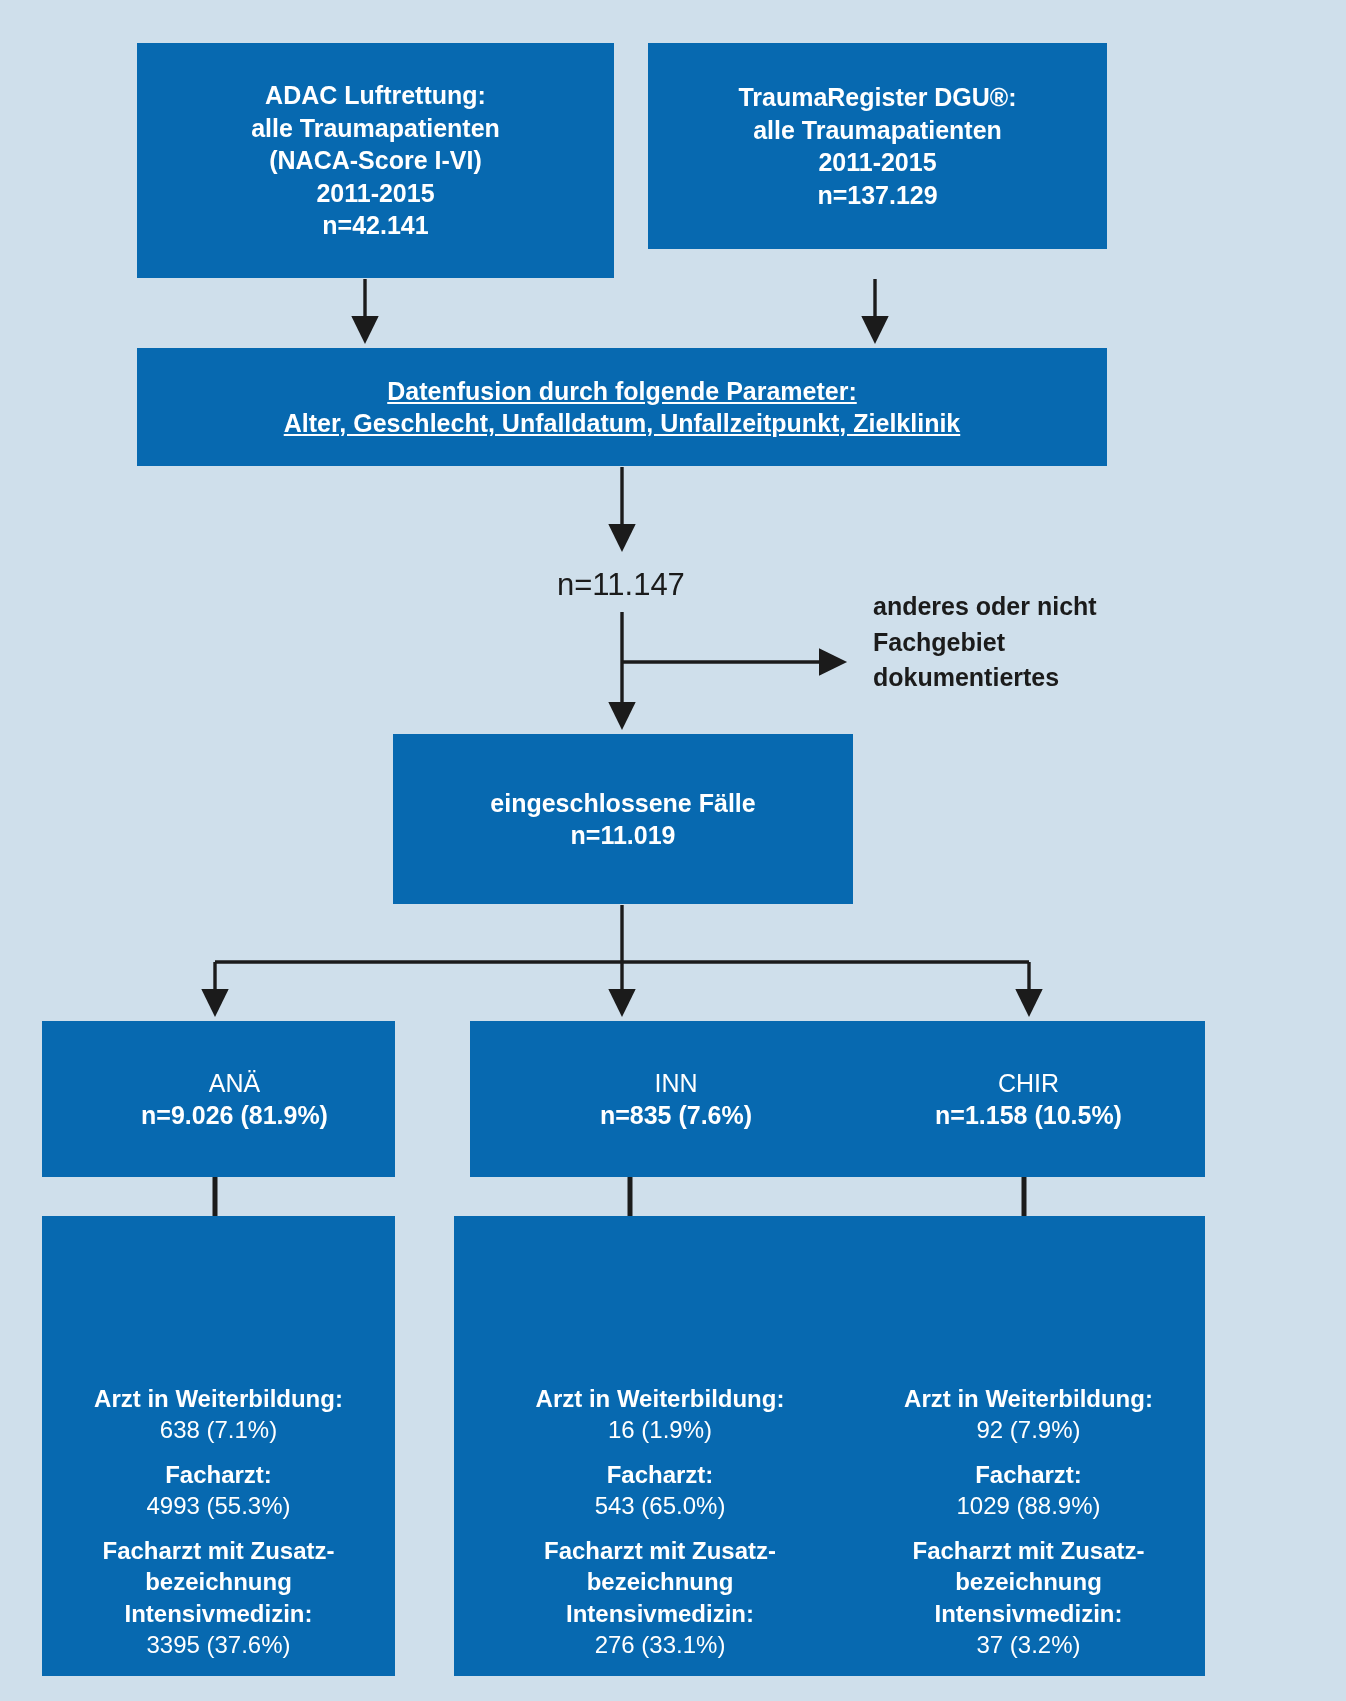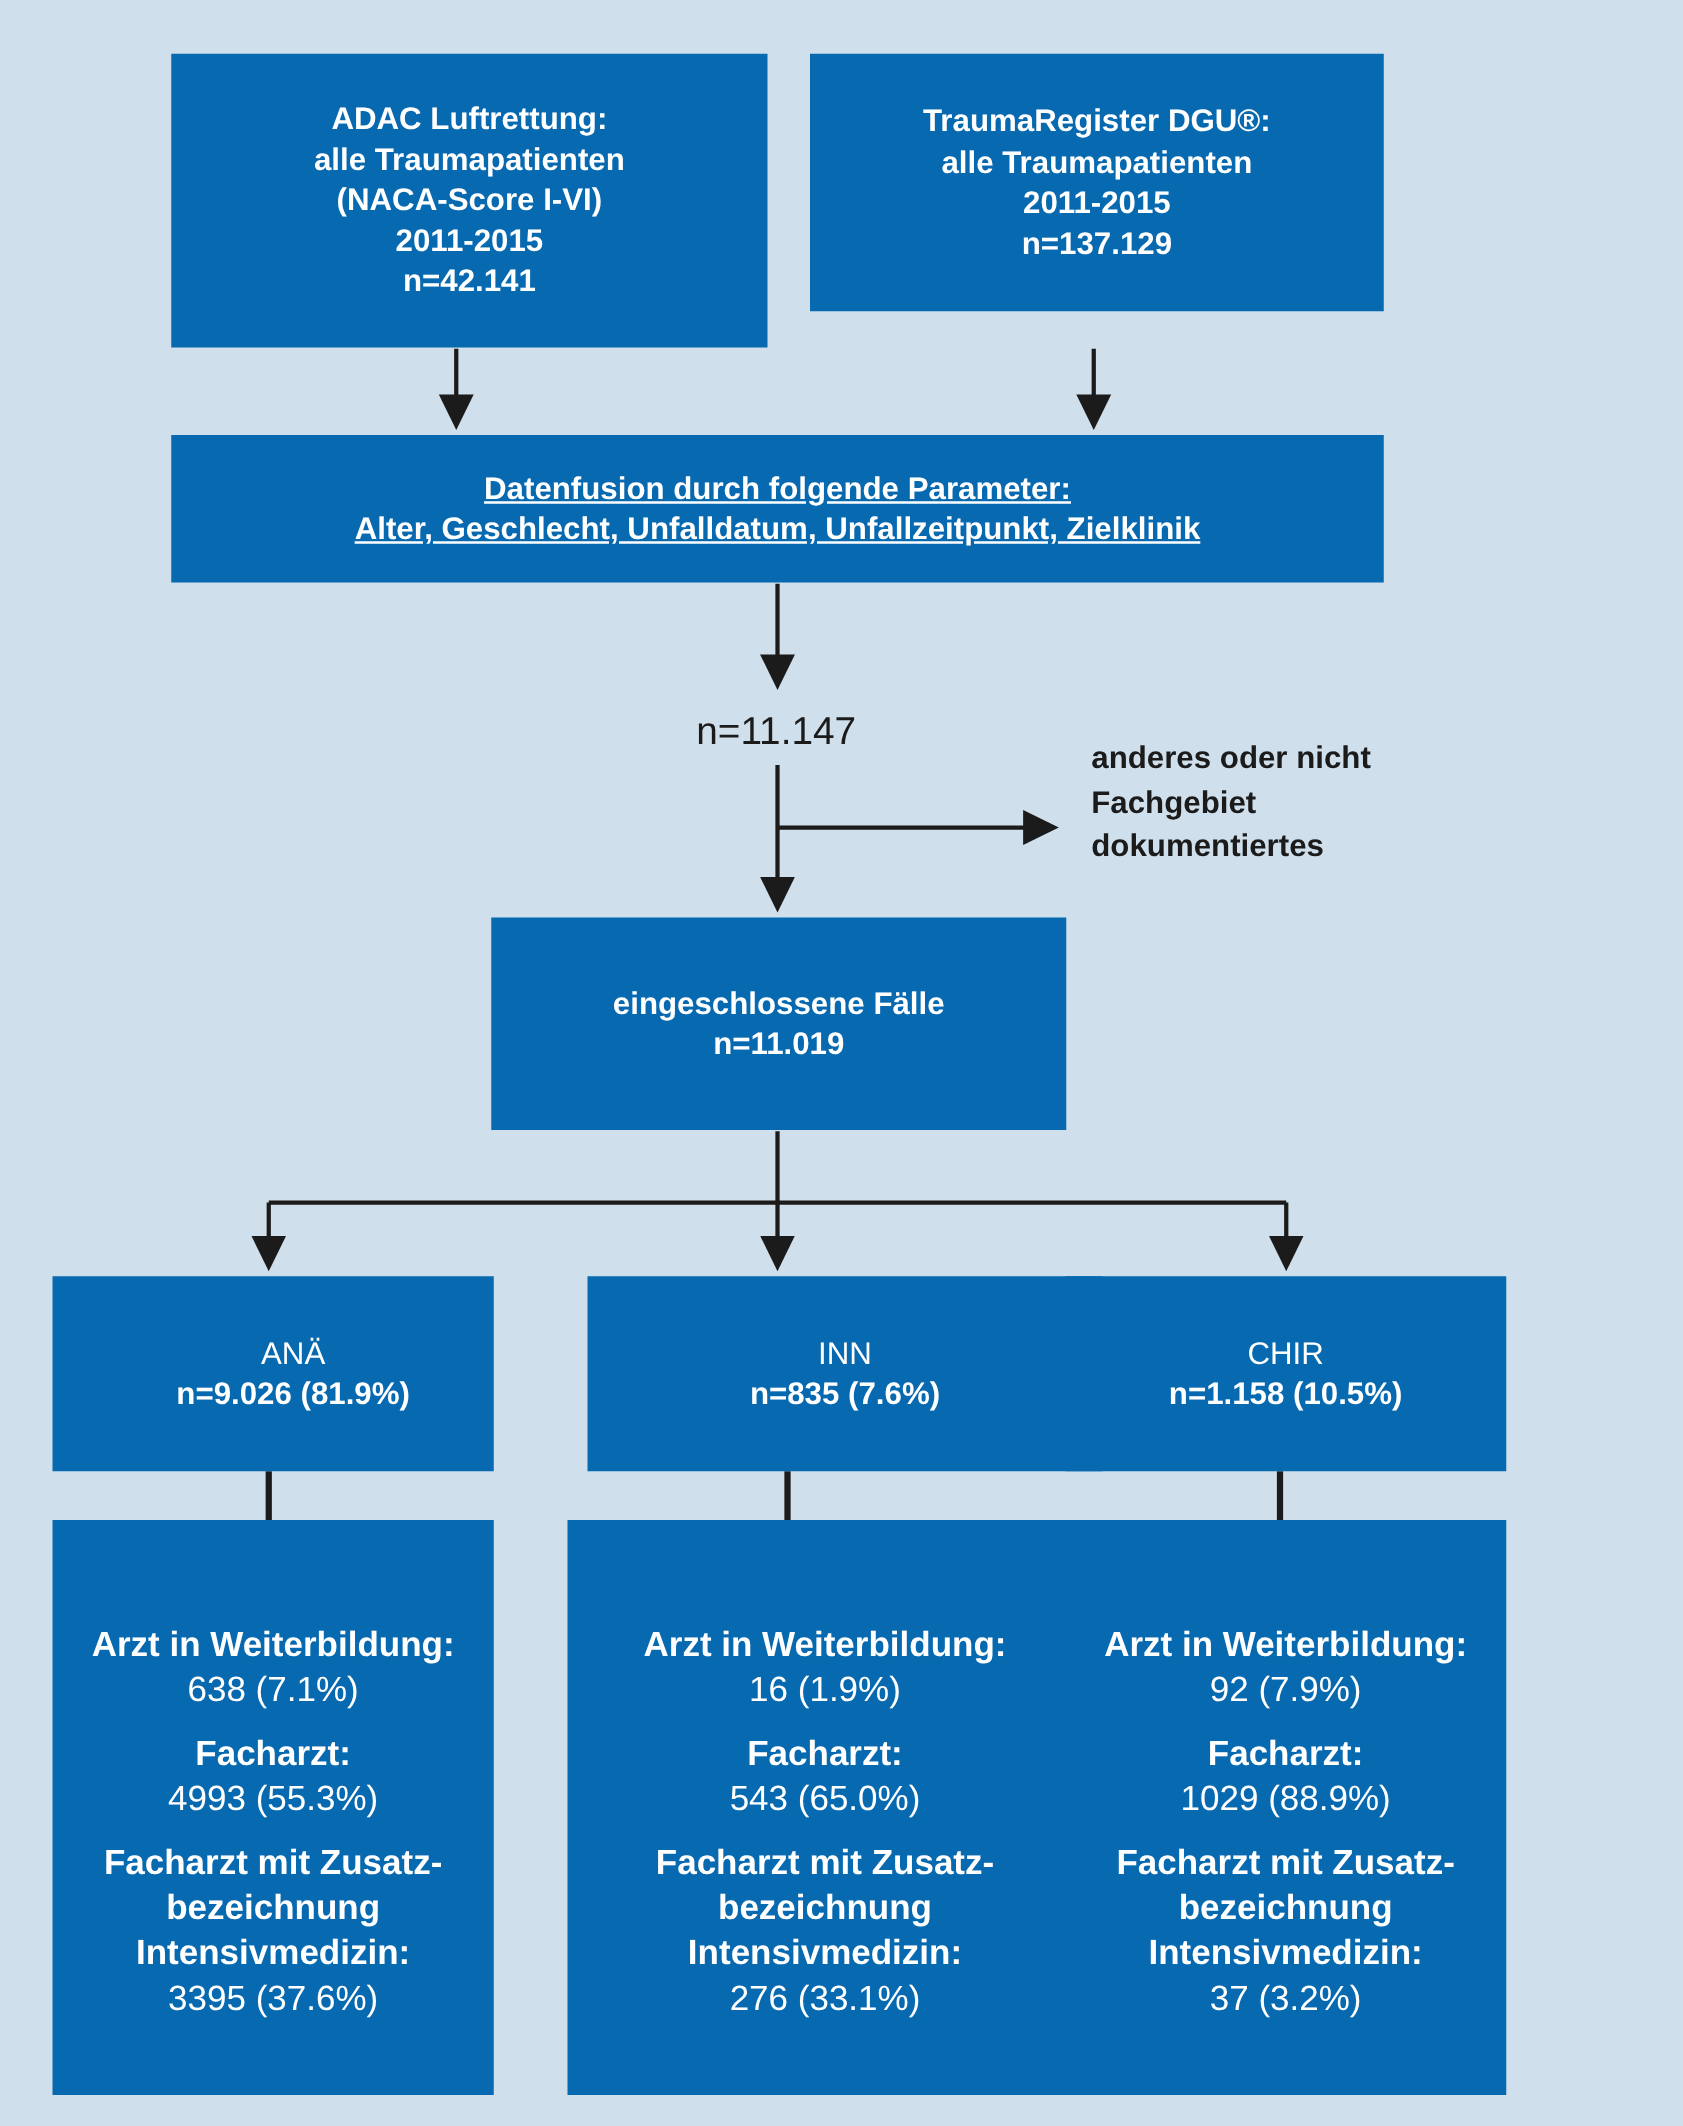--- a/index.html
+++ b/index.html
@@ -65,29 +65,29 @@
     top: 1021px; height: 156px;
     font-size: 25px;
   }
   #cat-ana { left: 42px; width: 353px; padding-left: 32px; }
   #cat-inn { left: 470px; width: 412px; }
   #cat-chir { left: 852px; width: 353px; }
 
   
   .det {
     top: 1216px; height: 460px;
-    font-size: 28px;
-    justify-content: center;
+    font-size: 24px;
+    justify-content: flex-end;
     padding-top: 28px;
   }
   #det-ana { left: 42px; width: 353px; }
   #det-inn { left: 454px; width: 412px; }
   #det-chir { left: 852px; width: 353px; }
   .det .grp { margin-bottom: 14px; }
-  .det .grp:last-child { margin-bottom: 5px; }
+  .det .grp:last-child { margin-bottom: 16px; }
 
   
   .free {
     position: absolute;
     color: #1b1b1b;
   }
   #lbl-n11147 {
     left: 557px; top: 567px;
     font-size: 31px;
     font-weight: normal;

